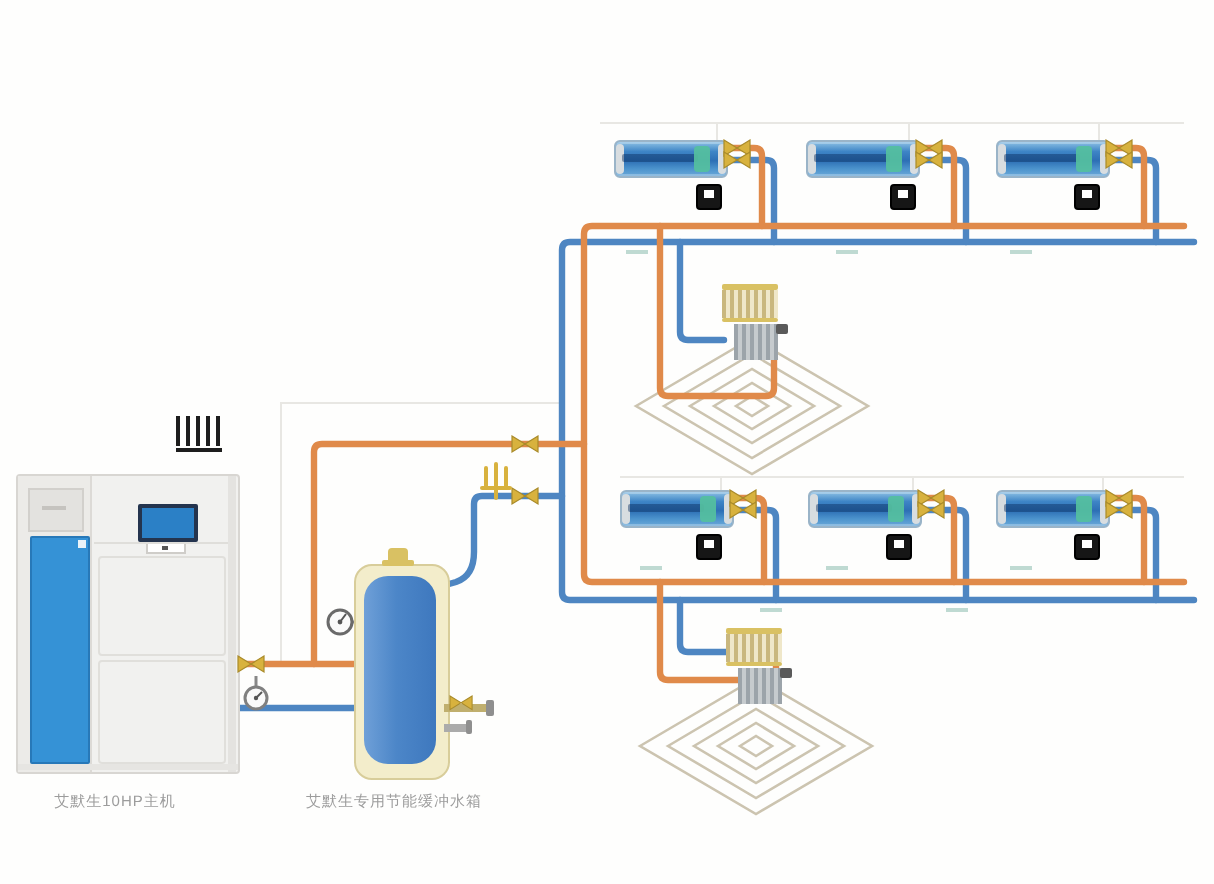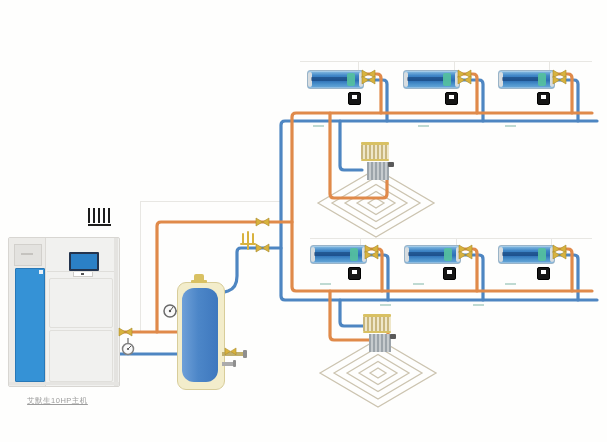--- a/index.html
+++ b/index.html
@@ -60,21 +60,21 @@
   #vent .base{position:absolute;left:0;bottom:0;width:23px;height:2px;background:#1d1d1d;}
   
   #tank-casing{left:177px;top:282px;width:46px;height:106px;background:#f3edcb;border:1px solid #d8cd9a;border-radius:9px;}
   #tank-body{left:4px;top:5px;width:36px;height:94px;border-radius:12px;
     background:linear-gradient(90deg,#6fa0d8,#4c86c8 45%,#3e78be);}
   #tank-cap{left:194px;top:274px;width:10px;height:9px;background:#d9c163;border-radius:2px;}
   #tank-cap-base{left:191px;top:280px;width:16px;height:3px;background:#d9c163;border-radius:1px;}
   .port{background:#c0af6e;} .port2{background:#ababab;}
   .portcap{background:#8f8f8f;border-radius:1px;}
   
-  .eq-label{font-size:7.5px;color:#9c9c9c;text-align:center;letter-spacing:.5px;text-decoration:underline;}
+  .eq-label{font-size:7.5px;color:#9c9c9c;text-align:center;letter-spacing:.5px;}
   #hp-label{left:5px;top:396px;width:105px;}
   #tank-label{left:128px;top:396px;width:138px;}
   svg{display:block;}
 </style>
 </head>
 <body>
 
 <div id="stage">
 
 
@@ -294,14 +294,15 @@
 
     <g>
       <path d="M170,311 H177" stroke="#888" stroke-width="1.5"></path>
       <circle cx="170" cy="311" r="6" fill="#fafafa" stroke="#6a6a6a" stroke-width="1.5"></circle>
       <circle cx="170" cy="311" r="1.2" fill="#555"></circle>
       <path d="M170,311 L173,307" stroke="#555" stroke-width="1"></path>
     </g>
   </svg>
 
   <div id="hp-label" class="abs eq-label">艾默生10HP主机</div>
+  <div id="tank-label" class="abs eq-label">艾默生专用节能缓冲水箱</div>
 
 </div>
 
 </body></html>

